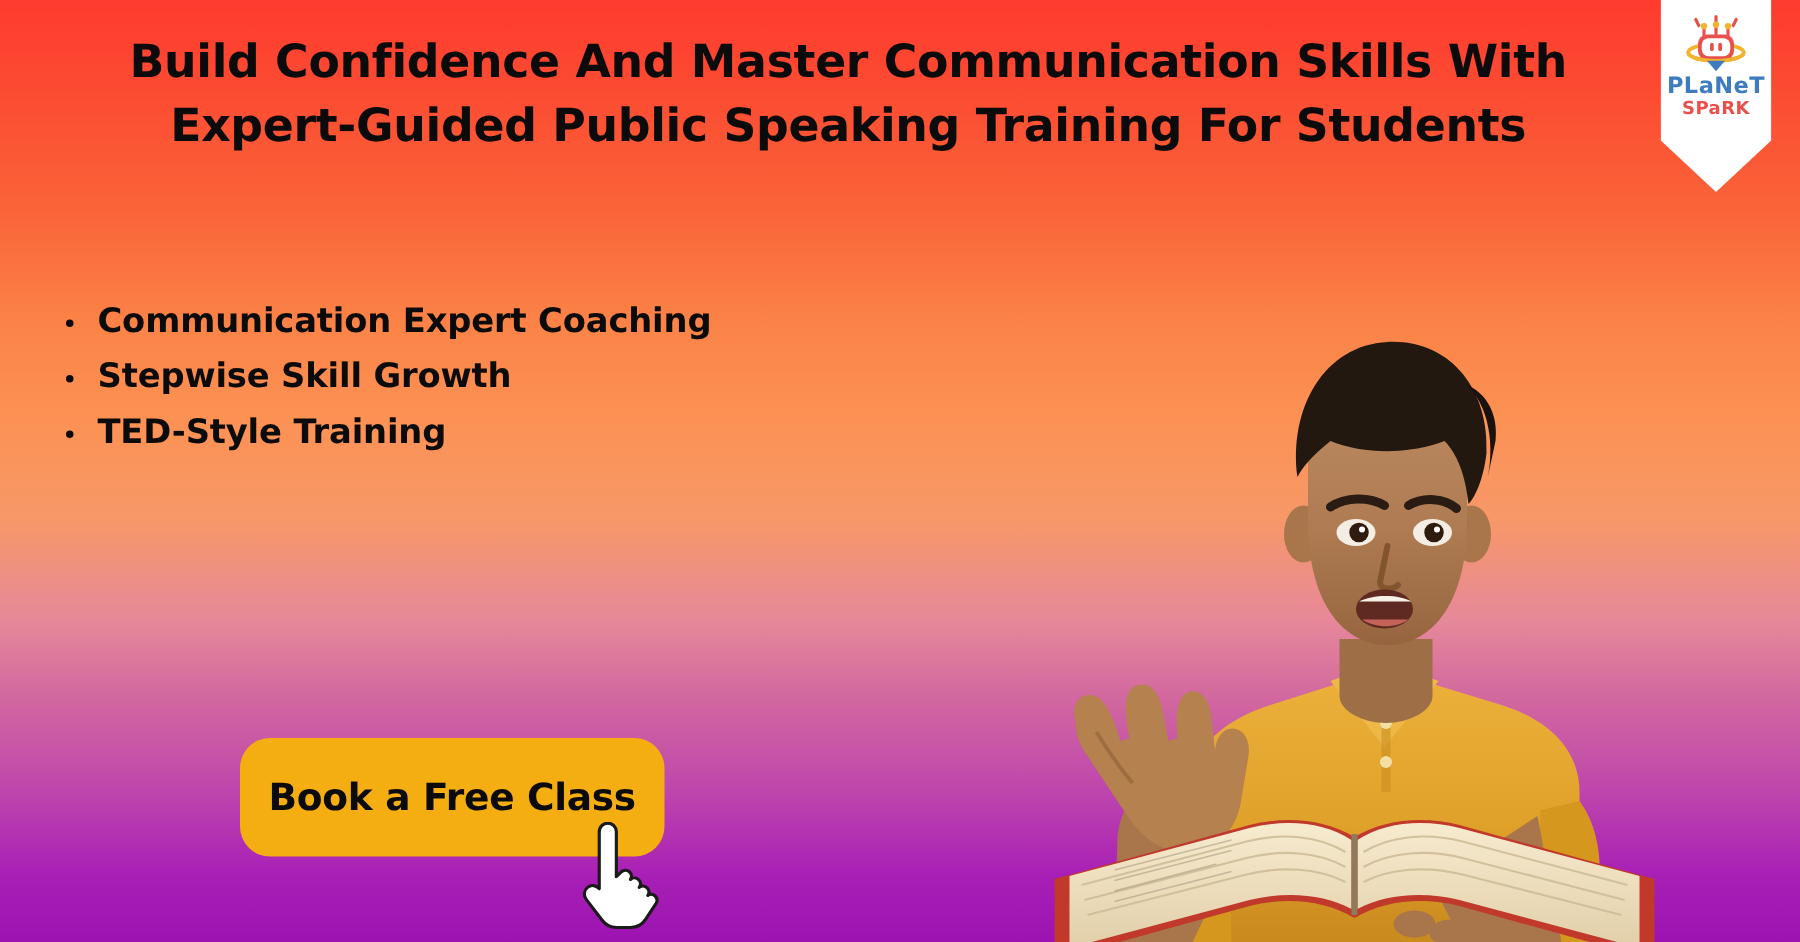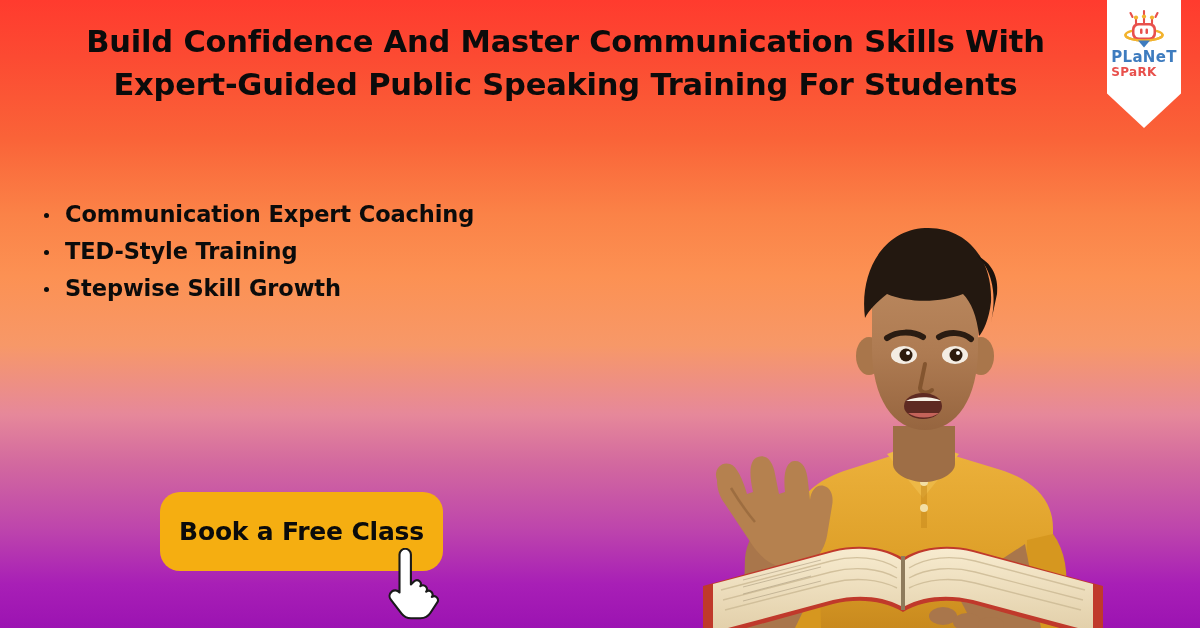--- a/index.html
+++ b/index.html
@@ -58,20 +58,21 @@
     -webkit-clip-path: polygon(0 0, 100% 0, 100% 73%, 50% 100%, 0 73%);
     clip-path: polygon(0 0, 100% 0, 100% 73%, 50% 100%, 0 73%);
     display: flex;
     flex-direction: column;
     align-items: center;
     padding-top: 9px;
   }
   .logo-mark { width: 44px; height: 40px; display: block; }
   .logo-wordmark {
     margin-top: 1px;
+    text-align: center;
     font-family: "DejaVu Sans", sans-serif;
     font-weight: 700;
     line-height: 15px;
     letter-spacing: 0.3px;
   }
   .logo-planet { display: block; font-size: 15px; color: #3E7CBF; }
   .logo-spark  { display: block; font-size: 12px; color: #E8504C; }
 
   
   .bullets {
@@ -175,22 +176,22 @@
       <path d="M32 63 L56 63 L44 77 Z" fill="#3E7CBF"></path>
     </svg>
     <div class="logo-wordmark">
       <span class="logo-planet">PLaNeT</span>
       <span class="logo-spark">SPaRK</span>
     </div>
   </div>
 
   <ul class="bullets">
     <li class="bullet-item">Communication Expert Coaching</li>
+    <li class="bullet-item">Stepwise Skill Growth</li>
     <li class="bullet-item">TED-Style Training</li>
-    <li class="bullet-item">Stepwise Skill Growth</li>
   </ul>
 
   <button class="cta-button">Book a Free Class</button>
 
   <svg class="cursor-hand" viewBox="0 0 58 72">
     <path d="M14.5 6.5 C14.5 3.2 17.2 0.8 20.2 0.8 C23.3 0.8 25.9 3.2 25.9 6.5
              L25.9 36.5
              L29.0 33.4 C30.6 31.9 33.0 31.8 34.6 33.2 C36.1 34.5 36.3 36.6 35.3 38.2
              L35.3 38.3
              C36.9 36.9 39.3 37.0 40.8 38.5 C42.2 39.9 42.3 42.0 41.2 43.6

